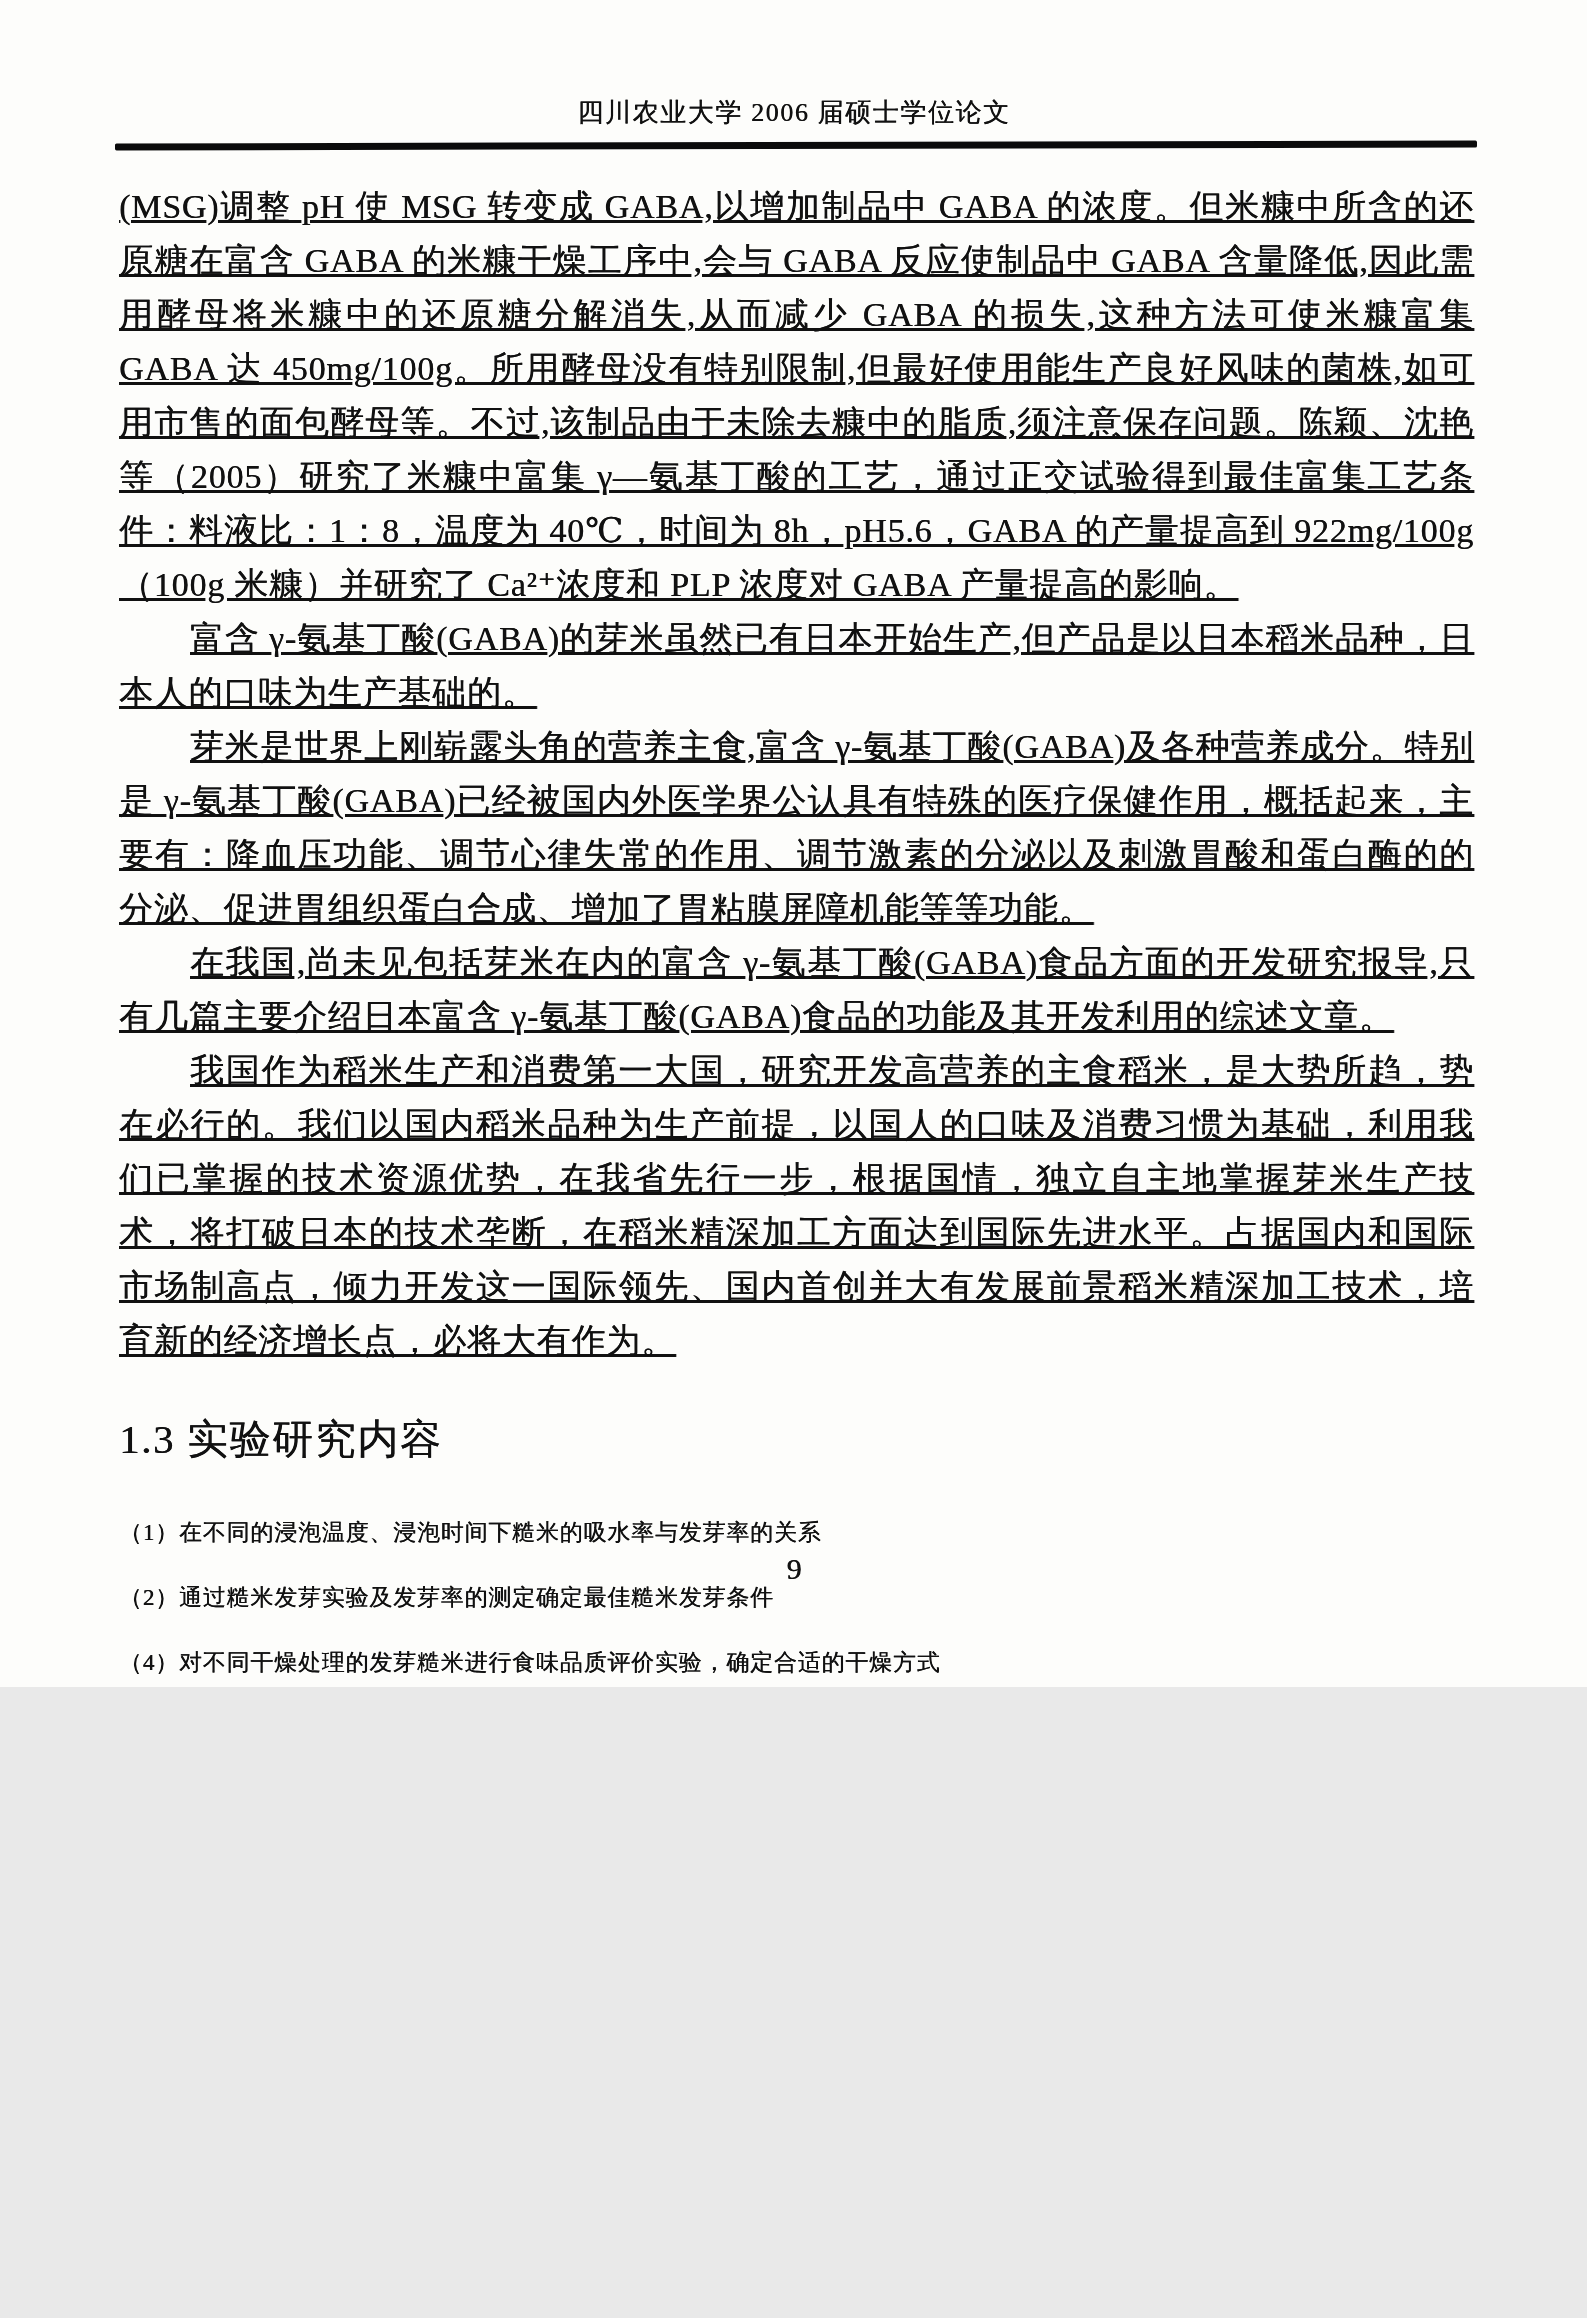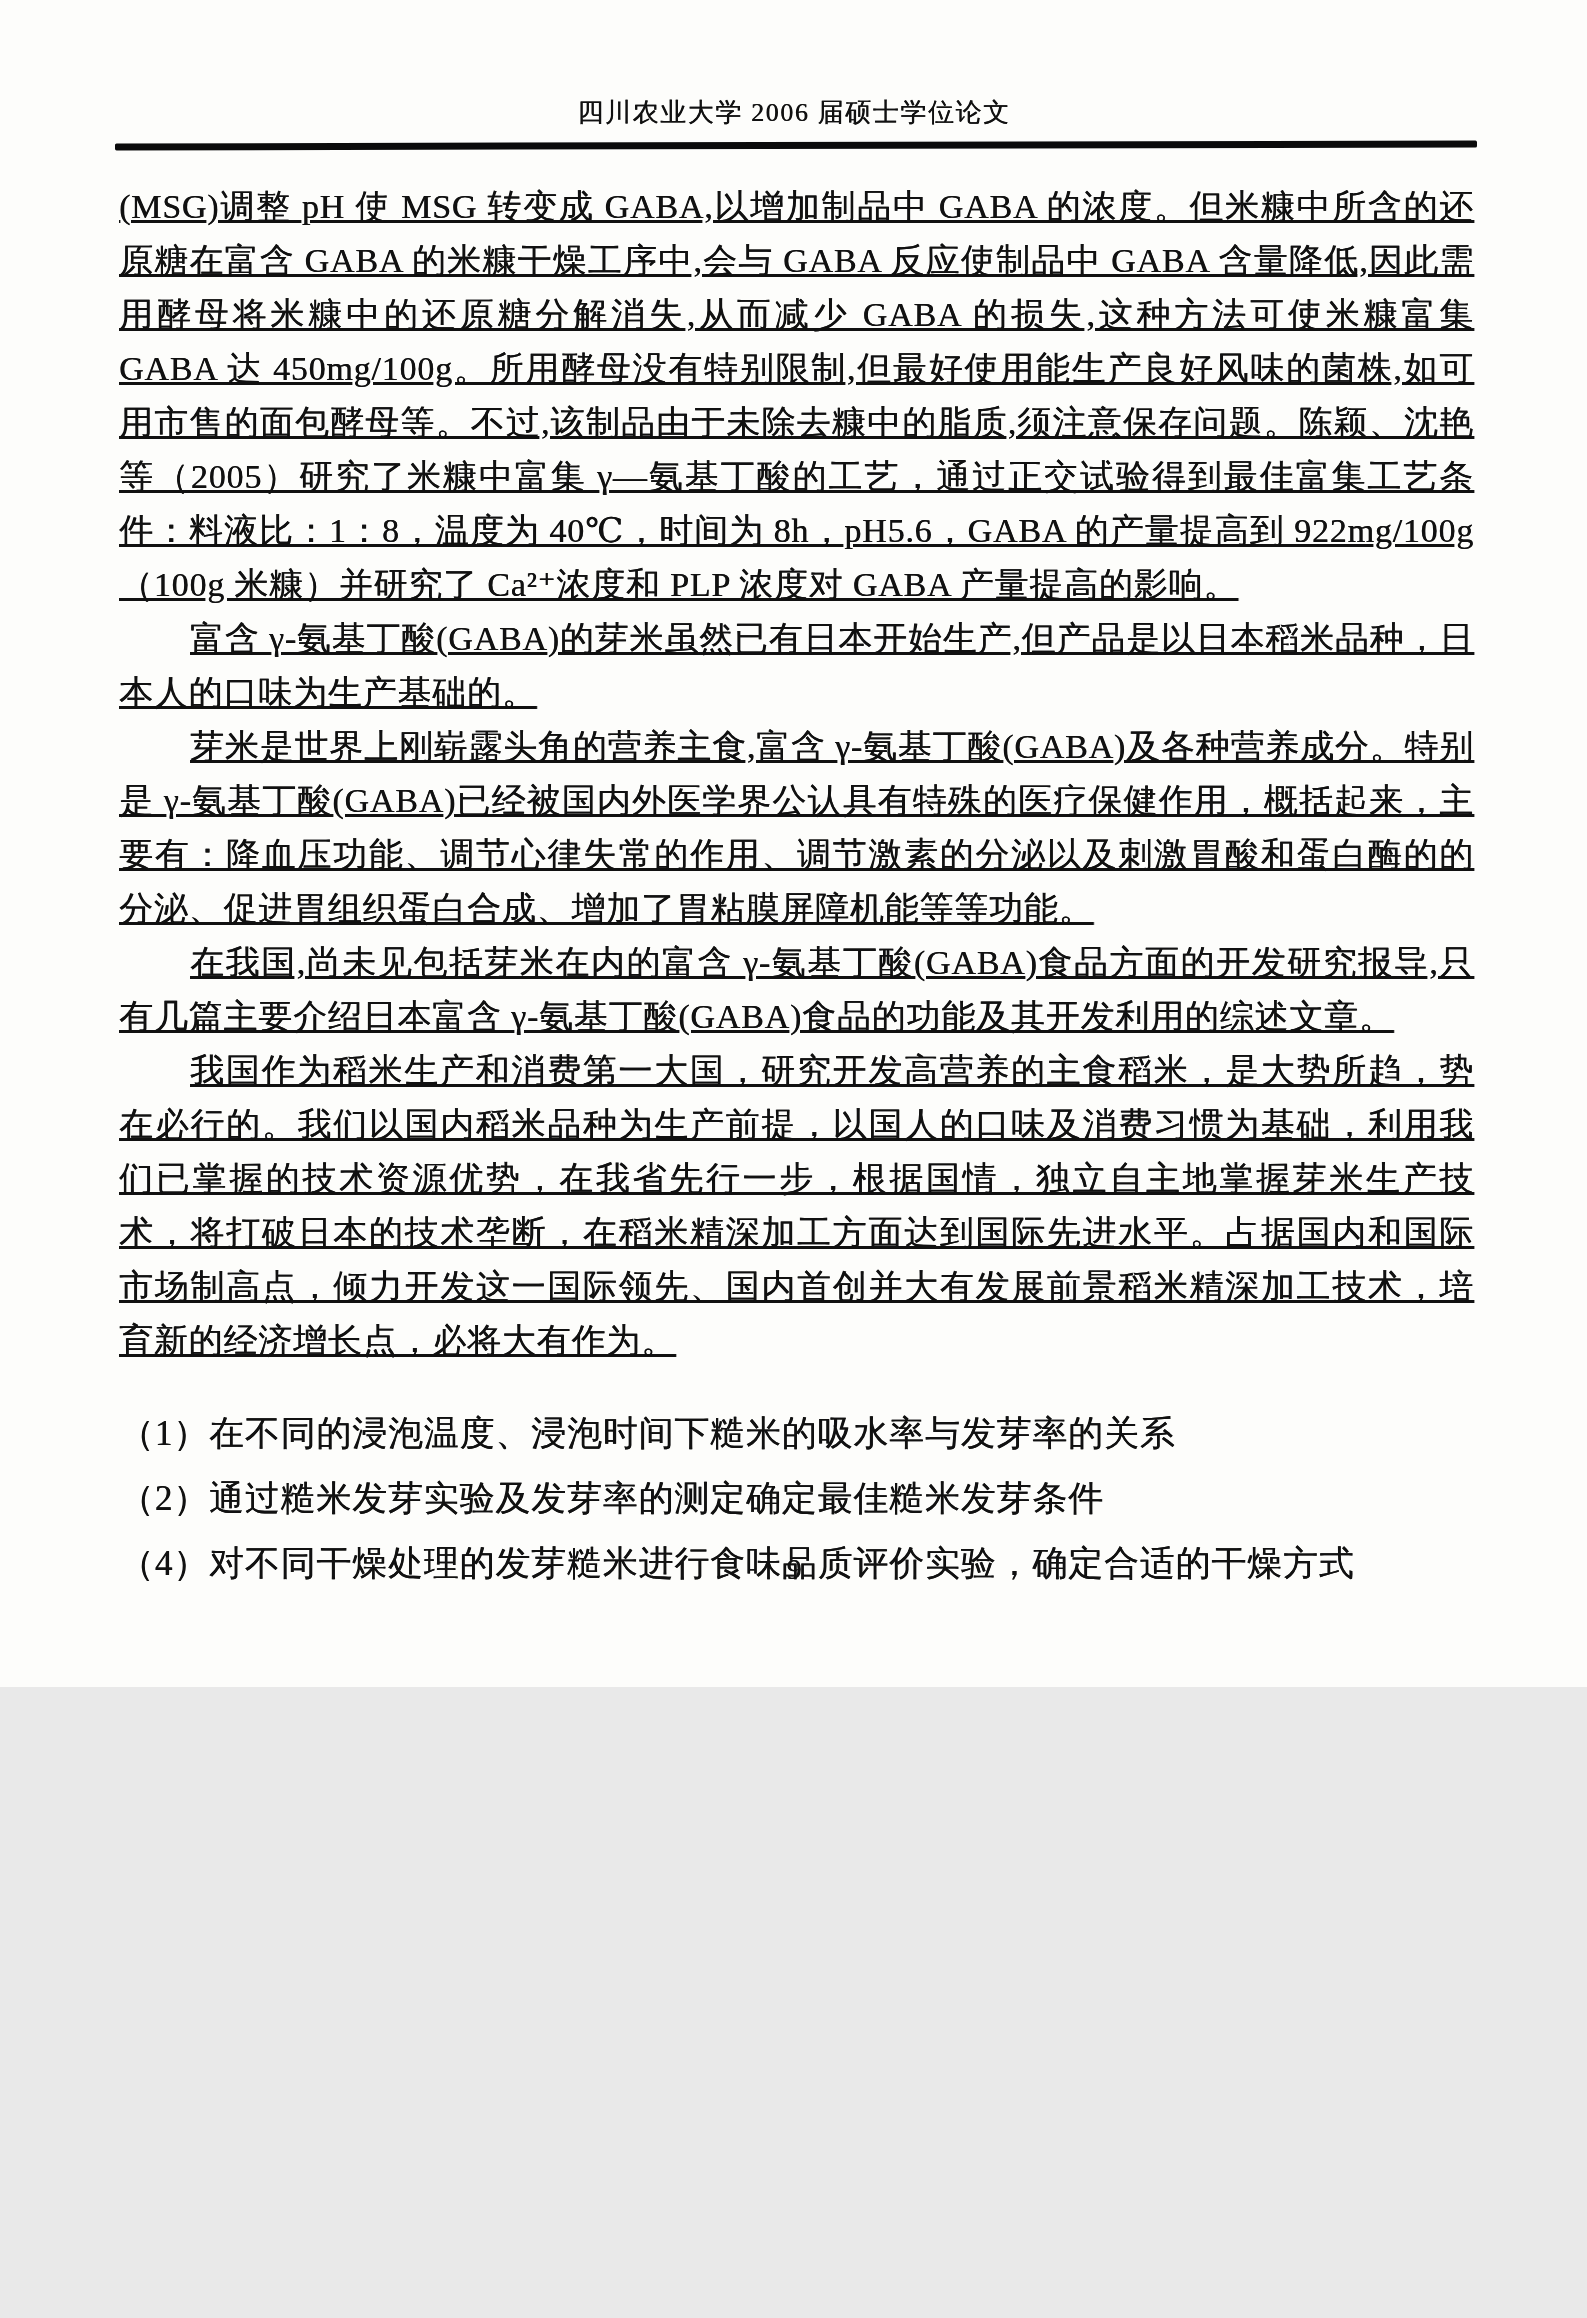--- a/index.html
+++ b/index.html
@@ -49,21 +49,21 @@
   }
   .para.indent { text-indent: 71px; }
   .section-heading {
     margin-top: 44px;
     font-size: 41px;
     letter-spacing: 1.6px;
     font-weight: 400;
   }
   .item-list { margin-top: 33px; }
   .list-item {
-    font-size: 35px;
+    font-size: 23px;
     line-height: 65px;
     letter-spacing: 0.8px;
     text-align: justify;
   }
   .page-number {
     position: absolute;
     bottom: 101px;
     left: 0;
     width: 100%;
     text-align: center;
@@ -85,20 +85,21 @@
 
 
     <p class="para indent">富含 γ-氨基丁酸(GABA)的芽米虽然已有日本开始生产,但产品是以日本稻米品种，日本人的口味为生产基础的。</p>
 
     <p class="para indent">芽米是世界上刚崭露头角的营养主食,富含 γ-氨基丁酸(GABA)及各种营养成分。特别是 γ-氨基丁酸(GABA)已经被国内外医学界公认具有特殊的医疗保健作用，概括起来，主要有：降血压功能、调节心律失常的作用、调节激素的分泌以及刺激胃酸和蛋白酶的的分泌、促进胃组织蛋白合成、增加了胃粘膜屏障机能等等功能。</p>
 
     <p class="para indent">在我国,尚未见包括芽米在内的富含 γ-氨基丁酸(GABA)食品方面的开发研究报导,只有几篇主要介绍日本富含 γ-氨基丁酸(GABA)食品的功能及其开发利用的综述文章。</p>
 
     <p class="para indent">我国作为稻米生产和消费第一大国，研究开发高营养的主食稻米，是大势所趋，势在必行的。我们以国内稻米品种为生产前提，以国人的口味及消费习惯为基础，利用我们已掌握的技术资源优势，在我省先行一步，根据国情，独立自主地掌握芽米生产技术，将打破日本的技术垄断，在稻米精深加工方面达到国际先进水平。占据国内和国际市场制高点，倾力开发这一国际领先、国内首创并大有发展前景稻米精深加工技术，培育新的经济增长点，必将大有作为。</p>
 
+    <h2 class="section-heading">1.3 实验研究内容</h2>
 
     <div class="item-list">
       <div class="list-item">（1）在不同的浸泡温度、浸泡时间下糙米的吸水率与发芽率的关系</div>
       <div class="list-item">（2）通过糙米发芽实验及发芽率的测定确定最佳糙米发芽条件</div>
       <div class="list-item">（4）对不同干燥处理的发芽糙米进行食味品质评价实验，确定合适的干燥方式</div>
     </div>
 
   </div>
 
   <div class="page-number">9</div>

